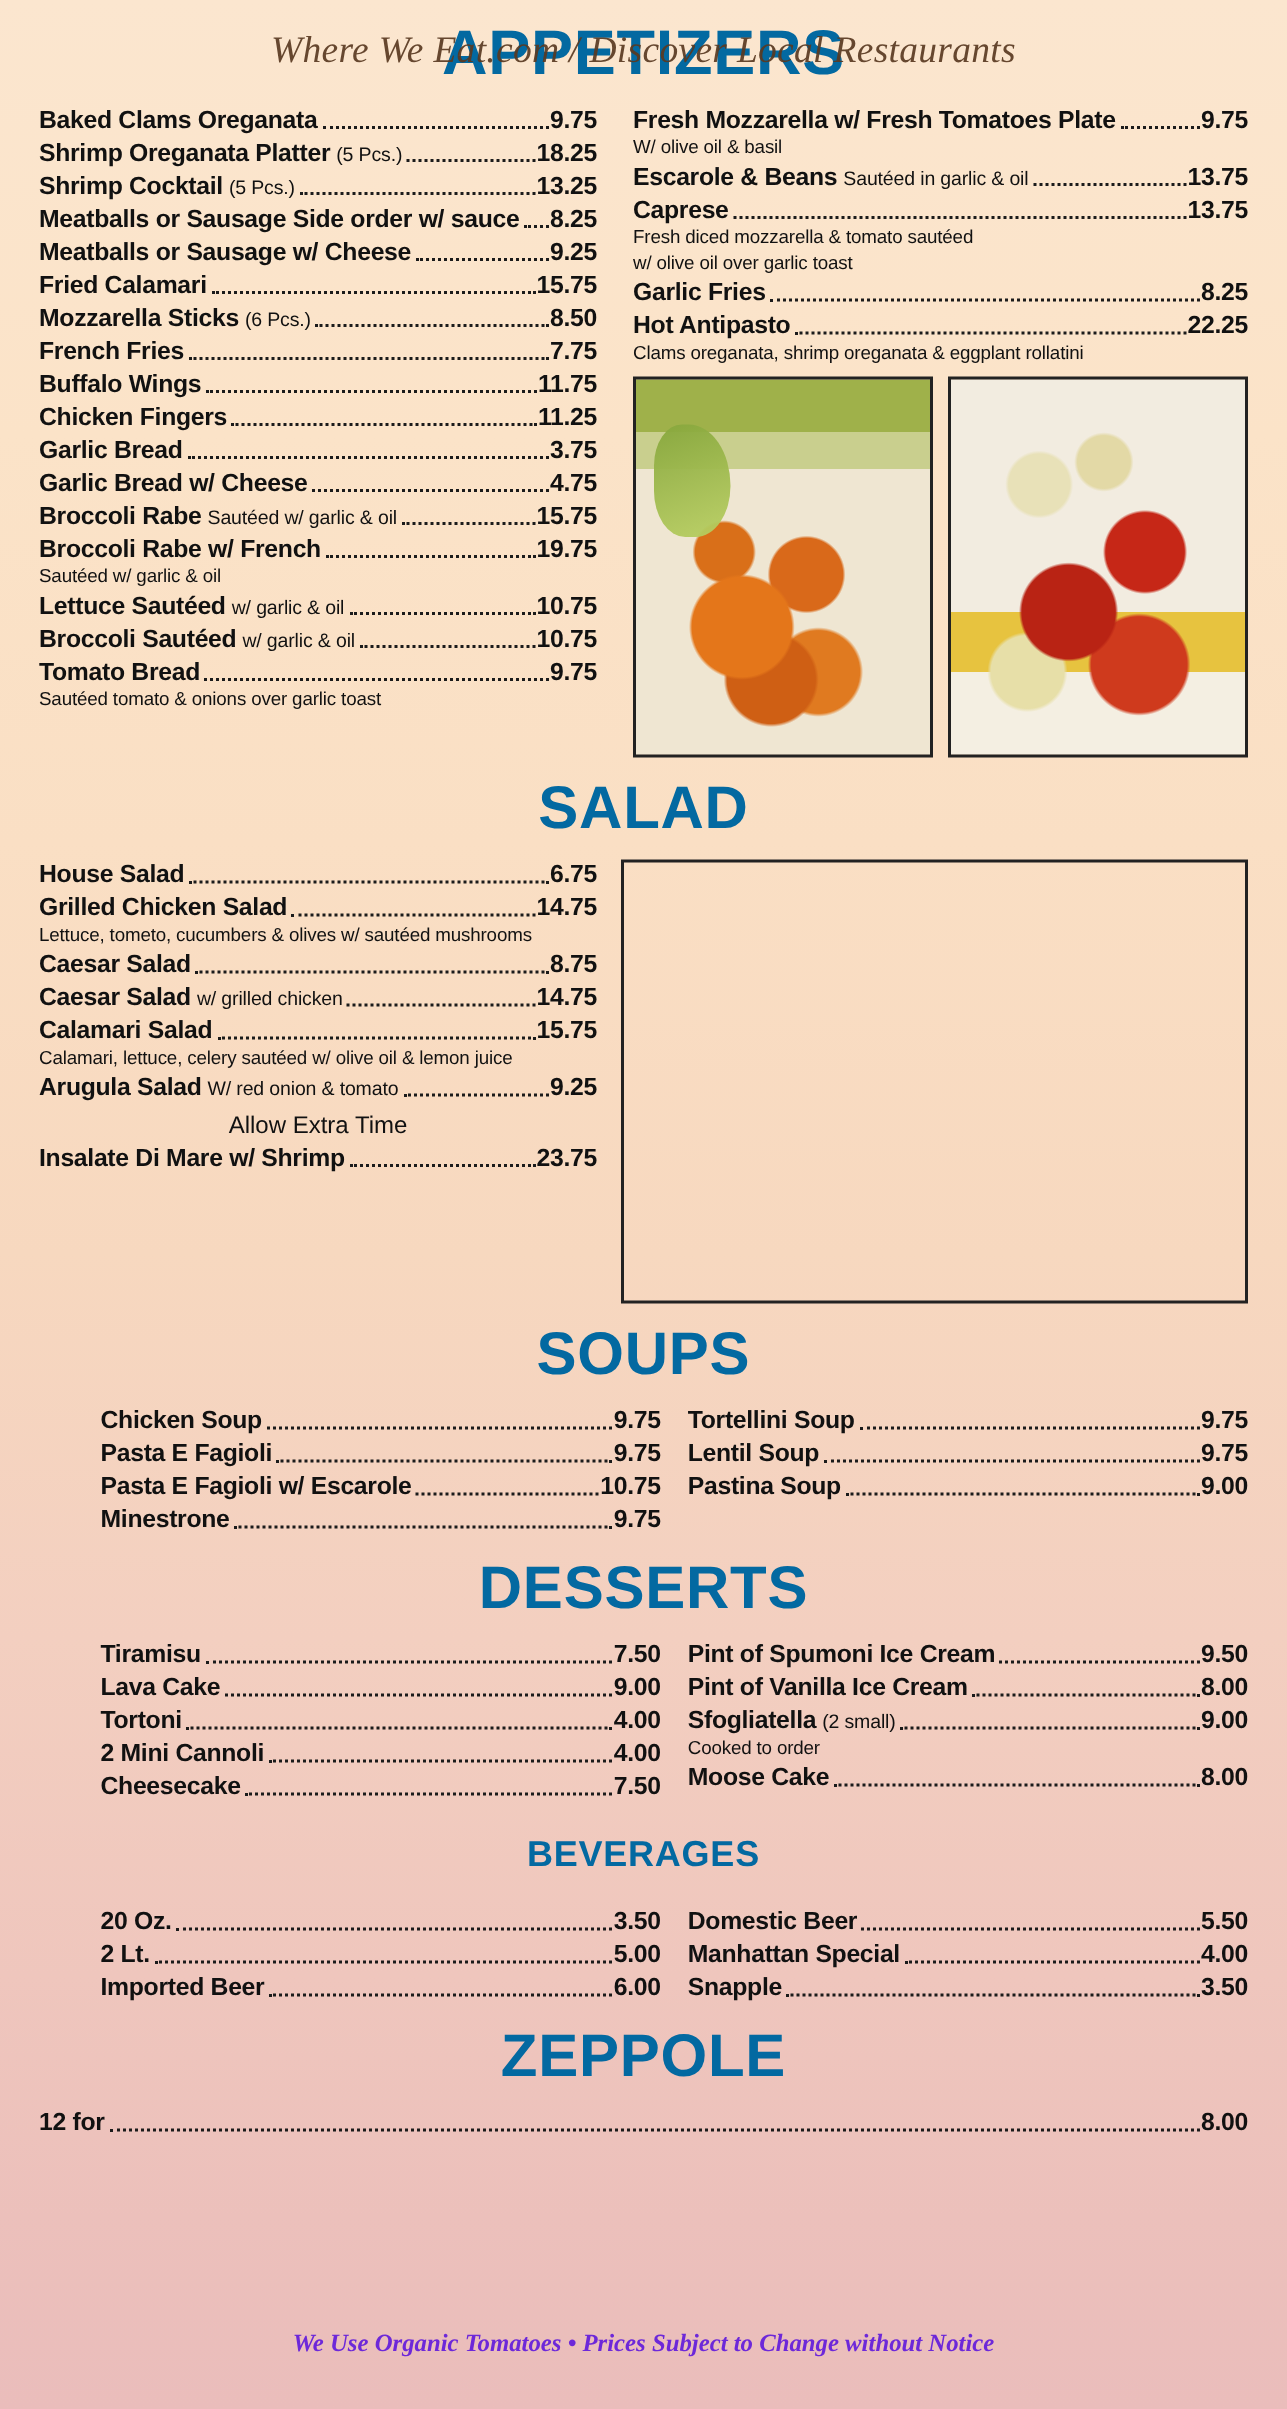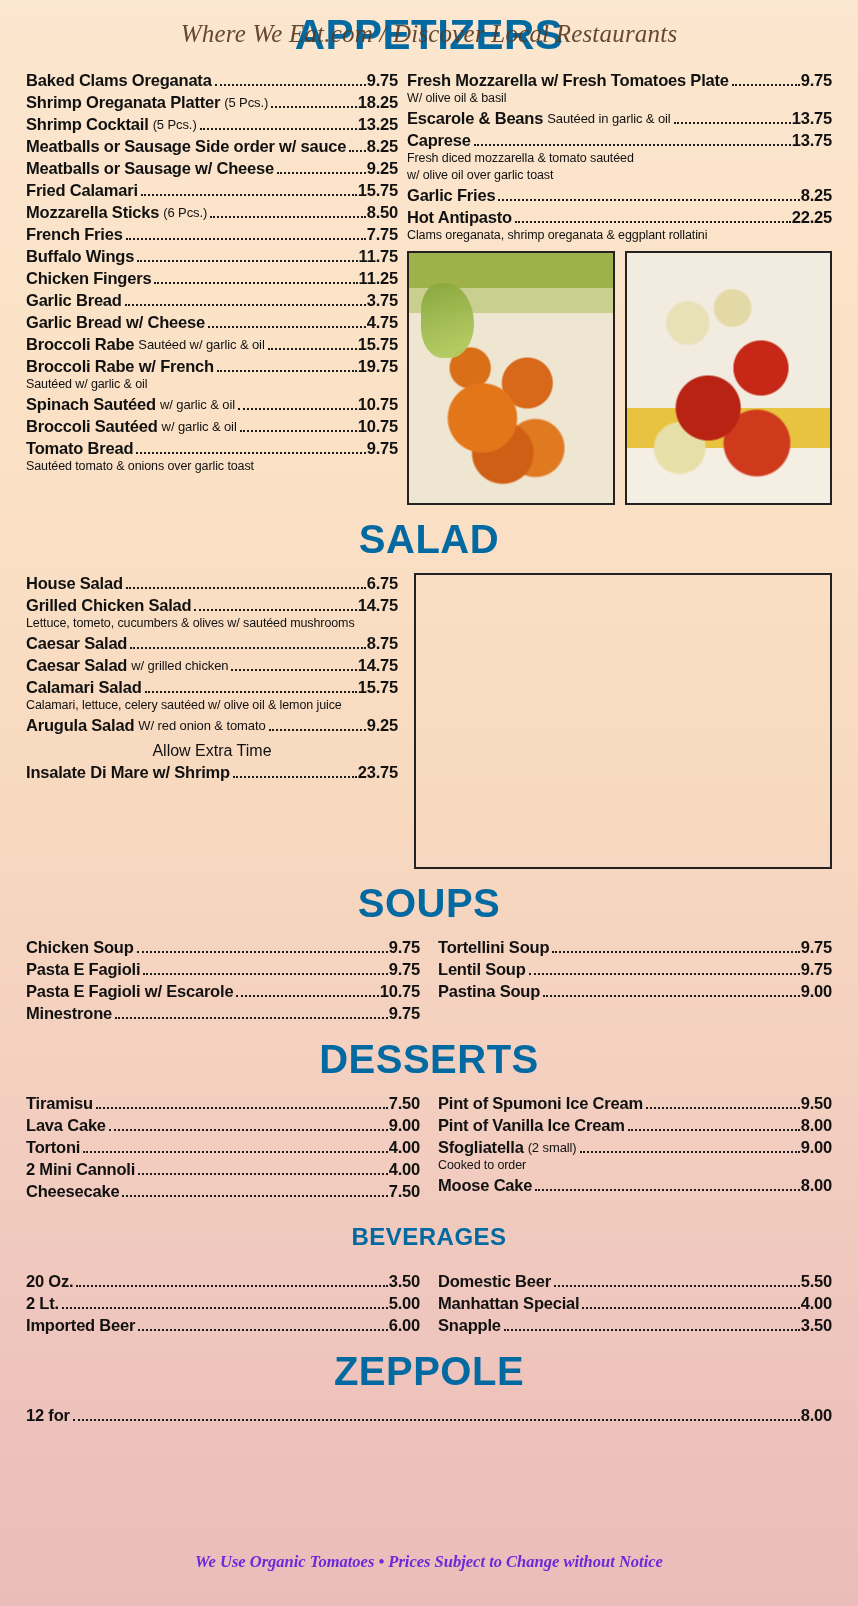--- a/index.html
+++ b/index.html
@@ -69,21 +69,21 @@
     margin:0 0 2px 0;
     letter-spacing:-.1px;
   }
   .center-note{
     text-align:center;
     font-size:16px;
     margin:6px 0 2px 0;
   }
 
   
-  .app-wrap{display:flex;gap:9px;margin-top:4px;}
+  .app-wrap{display:flex;gap:24px;margin-top:4px;}
   .app-left{width:372px;}
   .app-right{width:auto;flex:1;}
 
   .photos{display:flex;gap:10px;margin-top:8px;}
   .photo{
     border:2px solid #222;
     height:250px;
     flex:1;
     position:relative;
     overflow:hidden;
@@ -127,21 +127,21 @@
       radial-gradient(circle at 74% 70%, #e3c97f 0 6%, rgba(227,201,127,0) 7%),
       radial-gradient(circle at 20% 72%, #f0e4b0 0 5%, rgba(240,228,176,0) 6%),
       radial-gradient(circle at 82% 20%, #d8d8d2 0 10%, rgba(216,216,210,0) 11%),
       linear-gradient(135deg,#7fae2a 0%,#9cc43f 30%,#6ea127 55%,#8fbb36 75%,#five 100%),
       linear-gradient(135deg,#7fae2a,#a8cd4e);
   }
   .salad-photo:after{
     content:"";position:absolute;
   }
 
-  .two-col{display:flex;gap:18px;margin-top:6px;}
+  .two-col{display:flex;gap:18px;margin-top:6px;margin-left:41px;}
   .two-col .col{flex:1;}
 
   .zepp-line{margin-top:6px;}
 
   .footer{
     position:absolute;left:0;bottom:34px;width:100%;
     text-align:center;
     font-family:"Liberation Serif",serif;
     font-weight:bold;
     font-style:italic;
@@ -260,21 +260,21 @@
           <div class="item">
             <div class="line">
               <span class="nm">Broccoli Rabe w/ French</span>
               <span class="dots"></span>
               <span class="pr">19.75</span>
             </div>
             <div class="sub">Sautéed w/ garlic &amp; oil</div>
           </div>
           <div class="item">
             <div class="line">
-              <span class="nm">Spinach Sautéed</span>
+              <span class="nm">Lettuce Sautéed</span>
               <span class="qual">w/ garlic &amp; oil</span>
               <span class="dots"></span>
               <span class="pr">10.75</span>
             </div>
           </div>
           <div class="item">
             <div class="line">
               <span class="nm">Broccoli Sautéed</span>
               <span class="qual">w/ garlic &amp; oil</span>
               <span class="dots"></span>

